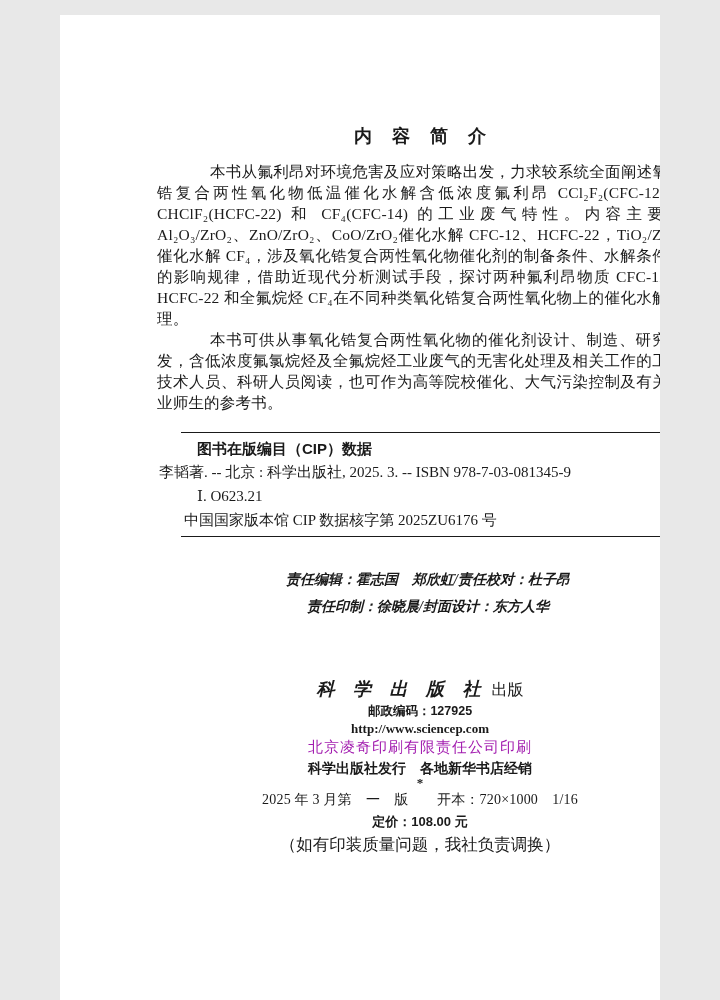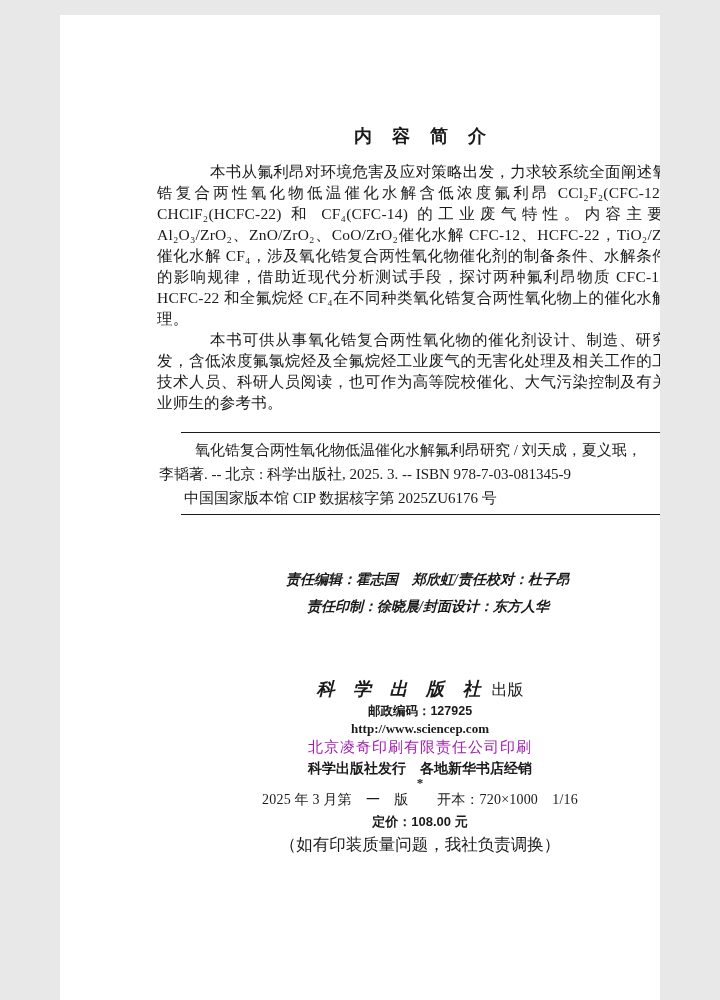--- a/index.html
+++ b/index.html
@@ -98,22 +98,23 @@
 
 <div class="page">
 
   <div class="intro">
     <h1 class="intro-title">内　容　简　介</h1>
     <p>本书从氟利昂对环境危害及应对策略出发，力求较系统全面阐述氧化锆复合两性氧化物低温催化水解含低浓度氟利昂 CCl₂F₂(CFC-12)、CHClF₂(HCFC-22) 和 CF₄(CFC-14) 的工业废气特性。内容主要有Al₂O₃/ZrO₂、ZnO/ZrO₂、CoO/ZrO₂催化水解 CFC-12、HCFC-22，TiO₂/ZrO₂催化水解 CF₄，涉及氧化锆复合两性氧化物催化剂的制备条件、水解条件等的影响规律，借助近现代分析测试手段，探讨两种氟利昂物质 CFC-12、HCFC-22 和全氟烷烃 CF₄在不同种类氧化锆复合两性氧化物上的催化水解机理。</p>
     <p>本书可供从事氧化锆复合两性氧化物的催化剂设计、制造、研究开发，含低浓度氟氯烷烃及全氟烷烃工业废气的无害化处理及相关工作的工程技术人员、科研人员阅读，也可作为高等院校催化、大气污染控制及有关专业师生的参考书。</p>
   </div>
 
   <div class="cip">
-    <div class="cip-line cip-title-1">氧化锆复合两性氧化物低温催化水解氟利昂研究 / 刘天成，夏义珉，</div>
+    <div class="cip-heading">图书在版编目（CIP）数据</div>
     <div class="cip-line cip-title-2">李韬著. -- 北京 : 科学出版社, 2025. 3. -- ISBN 978-7-03-081345-9</div>
+    <div class="cip-line cip-class">Ⅰ. O623.21</div>
     <div class="cip-line cip-record">中国国家版本馆 CIP 数据核字第 2025ZU6176 号</div>
   </div>
 
   <div class="credits">
     <div>责任编辑：霍志国　郑欣虹/责任校对：杜子昂</div>
     <div>责任印制：徐晓晨/封面设计：东方人华</div>
   </div>
 
   <div class="colophon">
     <div class="imprint-row">

